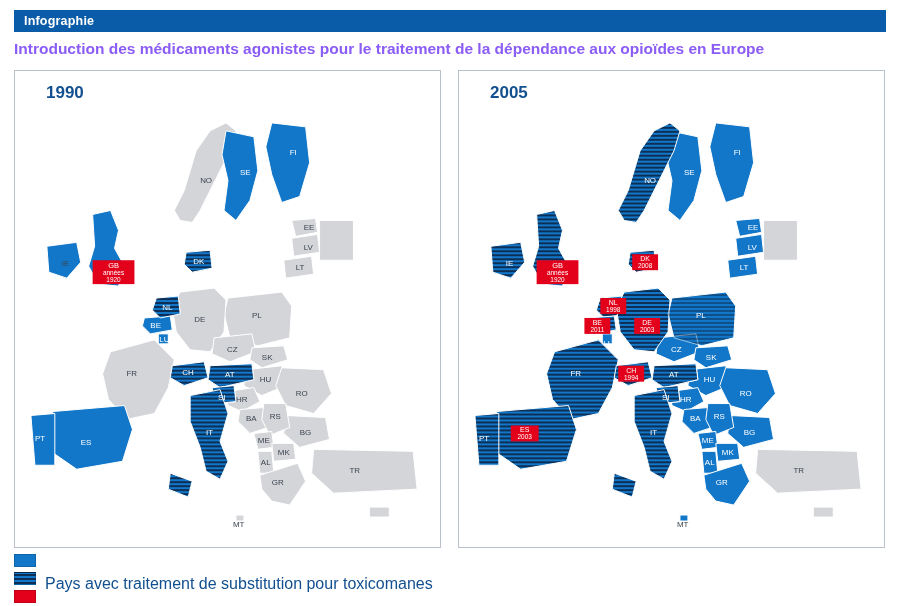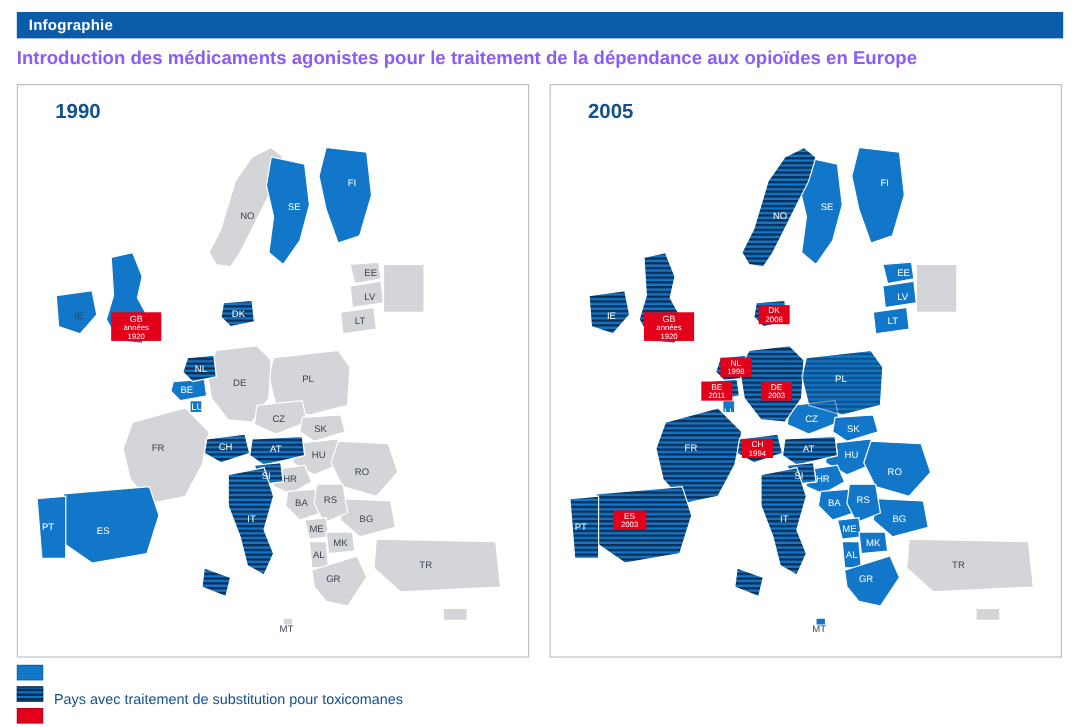--- a/index.html
+++ b/index.html
@@ -47,21 +47,21 @@
   
   .legend{position:absolute;left:14px;top:552px;width:520px;}
   .legend-row{display:flex;align-items:center;height:17px;margin-bottom:1px;}
   .swatch{width:22px;height:13px;margin-right:9px;flex:none;border:1px solid rgba(0,0,0,.15);box-sizing:border-box;}
   .sw-blue{background:#1277c8;}
   .sw-hatch{
     background:#15457c;
     background-image:repeating-linear-gradient(0deg,#0d2f56 0px,#0d2f56 2px,#1277c8 2px,#1277c8 4px);
   }
   .sw-red{background:#e2001a;}
-  .legend-text{font-size:12px;color:#12508f;line-height:1.1;margin-top:47px;}
+  .legend-text{font-size:16px;color:#12508f;line-height:1.1;margin-top:47px;}
 
   .source{
     position:absolute;right:14px;bottom:18px;
     font-size:11px;color:#12508f;text-align:right;
   }
 </style>
 </head>
 <body>
 
 <div class="page">

